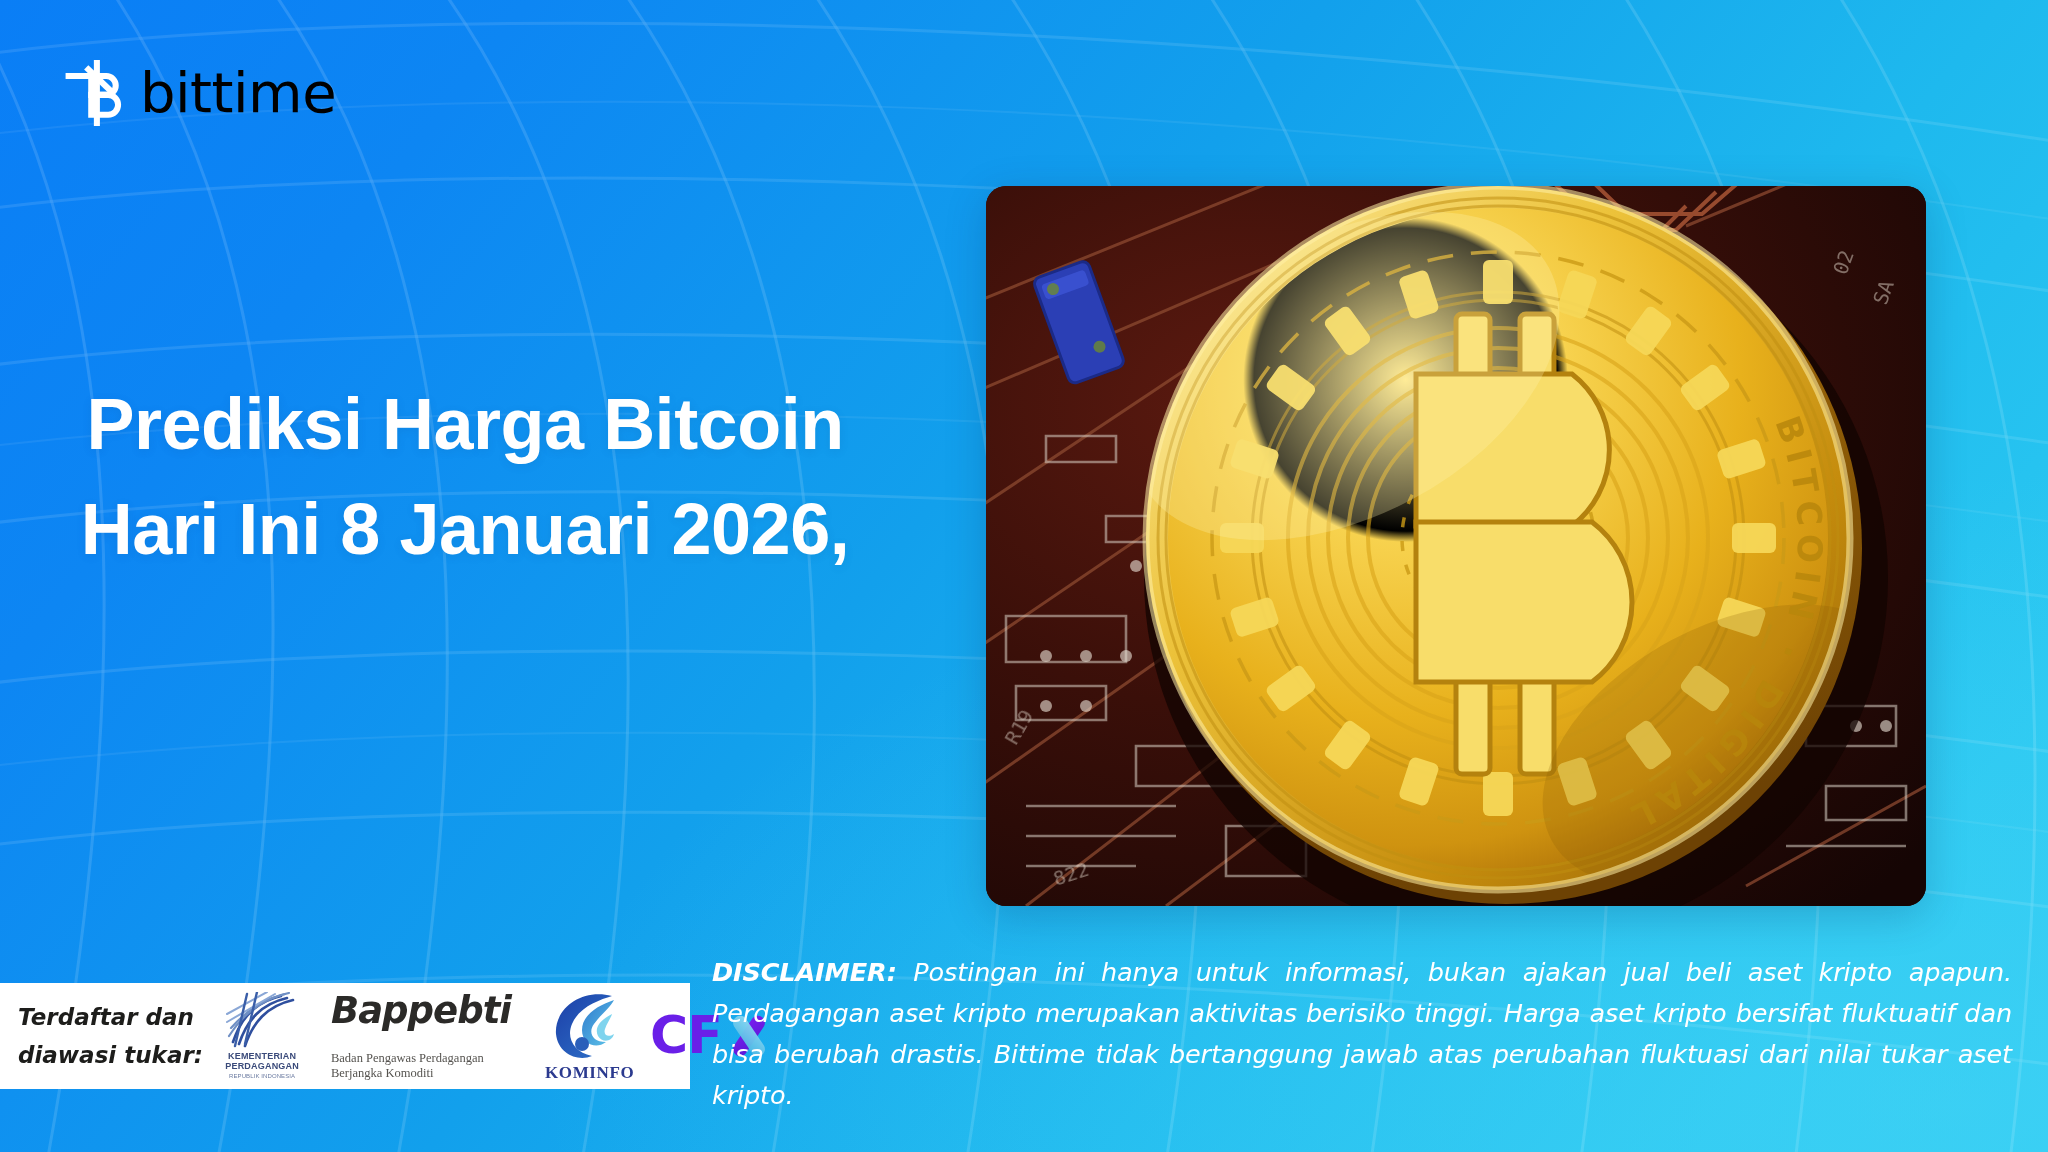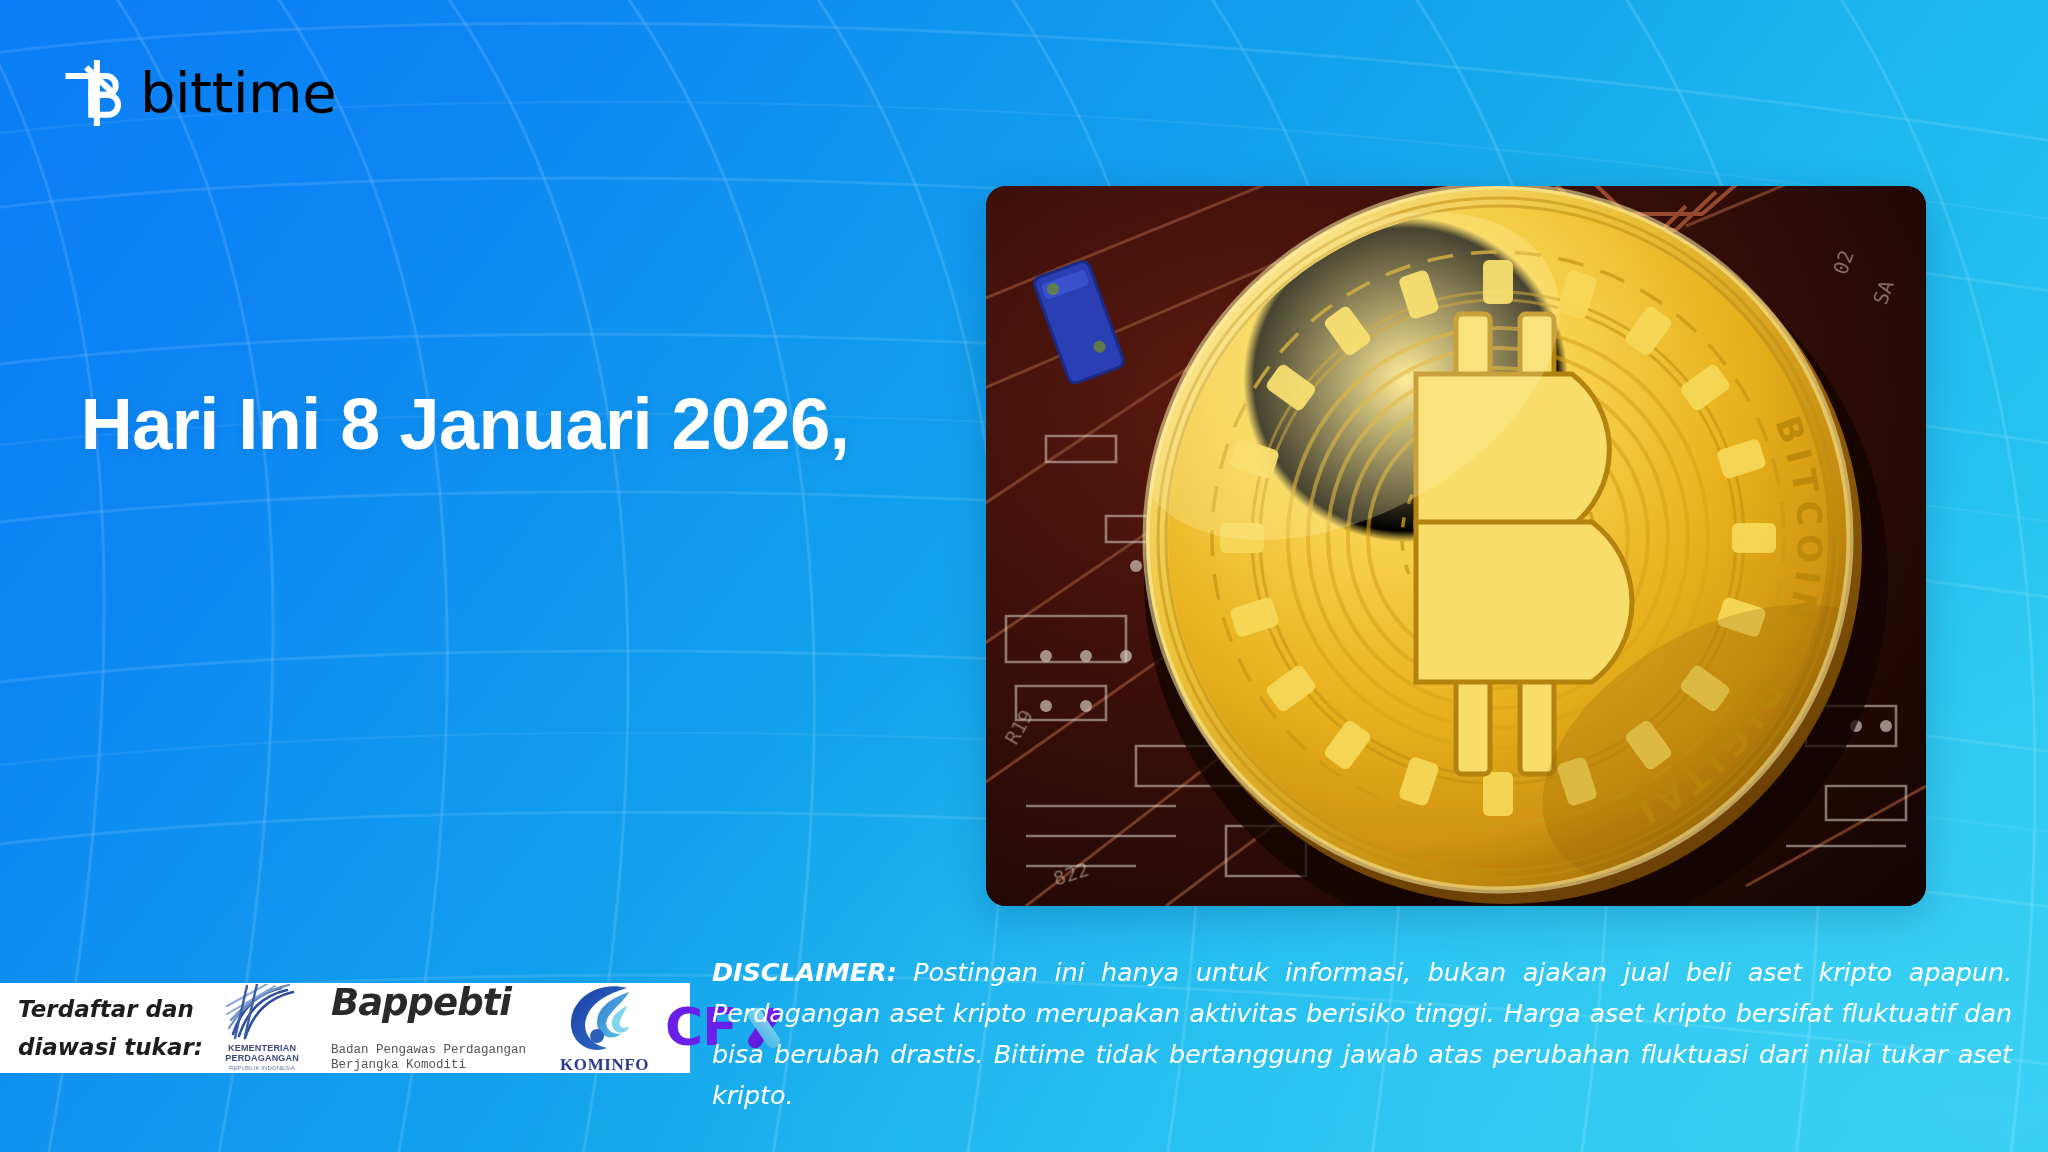--- a/index.html
+++ b/index.html
@@ -54,21 +54,21 @@
   .photo{
     position:absolute;left:986px;top:186px;width:940px;height:720px;
     border-radius:20px;overflow:hidden;
     background:#2b0d08;
     box-shadow:0 10px 40px rgba(0,40,90,.22);
   }
   .photo svg{display:block;width:100%;height:100%;}
 
   
   .reg-strip{
-    position:absolute;left:0;top:983px;width:690px;height:90px;
+    position:absolute;left:0;top:983px;width:690px;height:106px;
     background:#ffffff;
     display:flex;align-items:center;
     padding-left:18px;box-sizing:border-box;
     gap:0;
   }
   .reg-text{
     font-family:"DejaVu Sans", sans-serif;
     font-style:italic;font-weight:700;
     color:#1d1d1b;font-size:23px;line-height:38px;
     white-space:nowrap;margin-right:22px;
@@ -81,21 +81,21 @@
     line-height:10px;text-align:center;margin-top:3px;
   }
   .kemendag-cap .tiny{font-size:6px;font-weight:400;color:#6a7aa0;display:block;letter-spacing:.1px;}
   .vrule{width:2px;height:78px;background:#c9ccd2;margin:0 16px;}
   .bappebti{display:flex;flex-direction:column;justify-content:center;}
   .bappebti-word{
     font-family:"DejaVu Sans", sans-serif;
     font-size:37px;font-weight:700;color:#2b2a28;letter-spacing:-1px;line-height:40px;font-style:italic;
   }
   .bappebti-sub{
-    font-family:Liberation Mono, monospace;
+    font-family:Liberation Serif, serif;
     font-size:12.5px;color:#55534f;line-height:15px;margin-top:20px;white-space:nowrap;
   }
   .kominfo{display:flex;flex-direction:column;align-items:center;margin-left:34px;}
   .kominfo svg{display:block;}
   .kominfo-word{
     font-family:"Liberation Serif", serif;
     font-size:17px;font-weight:700;color:#2b3a8f;letter-spacing:.6px;margin-top:1px;
   }
   .cfx{margin-left:16px;display:flex;align-items:flex-end;}
   .cfx svg{display:block;}
@@ -162,20 +162,21 @@
         <path d="M33 3 V67"></path>
         <path d="M24 10 L48 33"></path>
       </g>
       <path d="M27 17 H43 a10 10 0 0 1 0 20 H27 z" fill="none" stroke="#ffffff" stroke-width="6.4"></path>
       <path d="M27 37 H45 a10.5 10.5 0 0 1 0 21 H27 z" fill="none" stroke="#ffffff" stroke-width="6.4"></path>
     </svg>
     <div class="logo-word">bittime</div>
   </div>
 
   <div class="headline">
+    <span class="ln">Prediksi Harga Bitcoin</span>
     <span class="ln">Hari Ini 8 Januari 2026,</span>
   </div>
 
   <div class="photo">
     <svg viewBox="0 0 940 720" xmlns="http://www.w3.org/2000/svg">
       <defs>
         <radialGradient id="pcb" cx="28%" cy="30%" r="95%">
           <stop offset="0%" stop-color="#5c1a10"></stop>
           <stop offset="45%" stop-color="#3a0f09"></stop>
           <stop offset="100%" stop-color="#150504"></stop>

